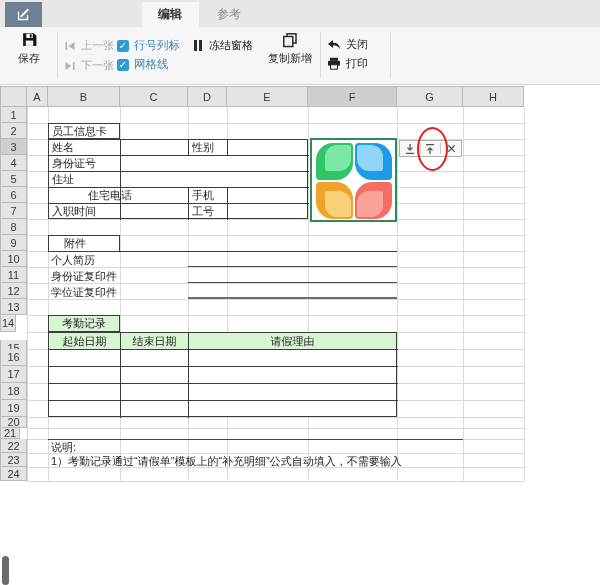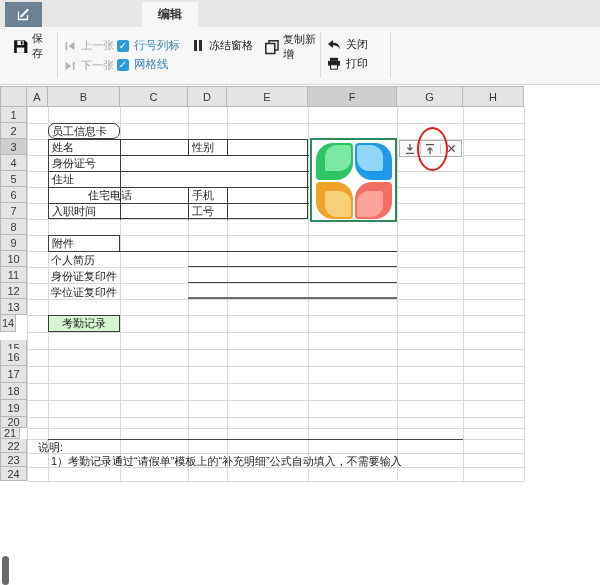--- a/index.html
+++ b/index.html
@@ -9,21 +9,21 @@
   
   .tabstrip{left:0;top:0;width:600px;height:27px;background:#e7e7e7;}
   .titleblock{left:5px;top:2px;height:25px;background:#6e8192;color:#fff;display:flex;
               align-items:center;gap:7px;padding:0 12px;font-size:12px;font-weight:bold;}
   .tab{top:2px;height:25px;display:flex;align-items:center;justify-content:center;font-size:12px;}
   .tab.active{left:142px;width:56px;background:#f6f6f6;color:#333;font-weight:bold;}
   .tab.inactive{left:198px;width:60px;color:#8f8f8f;background:#e7e7e7;border-left:1px solid #f8f8f8;}
   
   .toolbar{left:0;top:27px;width:600px;height:58px;background:#f6f6f6;border-bottom:1px solid #d4d4d4;box-sizing:border-box;}
   .tb-sep{width:1px;background:#dcdcdc;top:32px;height:46px;}
-  .tb-big{display:flex;flex-direction:row;align-items:center;gap:3px;color:#2b2b2b;}
+  .tb-big{display:flex;flex-direction:column;align-items:center;gap:3px;color:#2b2b2b;}
   .tb-small{display:flex;align-items:center;gap:5px;}
   .tb-gray{color:#a8a8a8;}
   .tb-blue{color:#4186ae;font-size:11.5px;}
   .checkbox{width:12px;height:12px;background:#2b9cd8;border-radius:2.5px;color:#fff;
             font-size:10px;line-height:12px;text-align:center;}
   
   .colhead,.rowhead{background:#e4e4e4;border-right:1px solid #b9b9b9;border-bottom:1px solid #b9b9b9;
         box-sizing:border-box;display:flex;align-items:center;justify-content:center;color:#3a3a3a;font-size:11px;}
   .colhead{border-top:1px solid #b9b9b9;}
   .rowhead{border-left:1px solid #b9b9b9;}
@@ -55,20 +55,21 @@
   <div class="abs tabstrip"></div>
   <div class="abs titleblock">
     <span style="display:flex;">
       <svg width="13" height="13" viewBox="0 0 13 13">
           <path d="M1.5 3.5 V11.5 H10.5 V7" stroke="#fff" stroke-width="1.3" fill="none"></path>
           <path d="M5 9 L12 2 L10.6 0.6 L3.6 7.6 L3.2 9.4 Z" fill="#fff"></path>
         </svg>
     </span>
   </div>
   <div class="abs tab active">编辑</div>
+  <div class="abs tab inactive">参考</div>
 
   <div class="abs toolbar"></div>
 
   <div class="abs tb-big" style="left:12px;top:31px;width:34px;">
     <span style="display:flex;">
       <svg width="17" height="17" viewBox="0 0 16 16">
           <path d="M2 2 h10 l2.5 2.5 V14 H2 Z" fill="#141414"></path>
           <rect x="5" y="2.6" width="6" height="4" fill="#f6f6f6"></rect>
           <rect x="8.3" y="3.1" width="1.7" height="3" fill="#141414"></rect>
           <rect x="4.5" y="9" width="7" height="5" fill="#f6f6f6"></rect>
@@ -209,21 +210,21 @@
       <div class="abs gl" style="left: 27px; top: 383px; width: 497px; height: 1px;"></div>
       <div class="abs gl" style="left: 27px; top: 400px; width: 497px; height: 1px;"></div>
       <div class="abs gl" style="left: 27px; top: 417px; width: 497px; height: 1px;"></div>
       <div class="abs gl" style="left: 27px; top: 428px; width: 497px; height: 1px;"></div>
       <div class="abs gl" style="left: 27px; top: 439px; width: 497px; height: 1px;"></div>
       <div class="abs gl" style="left: 27px; top: 453px; width: 497px; height: 1px;"></div>
       <div class="abs gl" style="left: 27px; top: 467px; width: 497px; height: 1px;"></div>
       <div class="abs gl" style="left: 27px; top: 481px; width: 497px; height: 1px;"></div>
     </div>
 
-  <div class="abs box lbl" style="left:48px;top:123px;width:72px;height:16px;padding-left:3px;background:transparent;border-radius:7px;">员工信息卡</div>
+  <div class="abs box lbl" style="left:48px;top:123px;width:72px;height:16px;padding-left:3px;background:transparent;">员工信息卡</div>
 
   <div class="abs box" style="left:48px;top:139px;width:260px;height:80px;">
     <div class="abs cellline" style="left:71px;top:0;width:1px;height:80px;"></div>
     <div class="abs cellline" style="left:0;top:15px;width:260px;height:1px;"></div>
     <div class="abs cellline" style="left:0;top:31px;width:260px;height:1px;"></div>
     <div class="abs cellline" style="left:0;top:47px;width:260px;height:1px;"></div>
     <div class="abs cellline" style="left:0;top:63px;width:260px;height:1px;"></div>
 
     <div class="abs cellline" style="left:139px;top:0;width:1px;height:16px;"></div>
     <div class="abs cellline" style="left:178px;top:0;width:1px;height:16px;"></div>
@@ -278,29 +279,41 @@
     <div class="minisep"></div>
     <div class="minibtn">
       <svg width="11" height="11" viewBox="0 0 12 12">
           <path d="M2.5 2.5 L9.5 9.5 M9.5 2.5 L2.5 9.5" stroke="#555" stroke-width="1.3"></path>
         </svg>
     </div>
   </div>
 
   <div class="abs ellipse"></div>
 
-  <div class="abs box lbl" style="left:48px;top:235px;width:72px;height:17px;padding-left:3px;background:transparent;">附件</div>
+  <div class="abs box lbl" style="left:48px;top:235px;width:72px;height:17px;padding-left:15px;background:transparent;">附件</div>
   <div class="abs cellline" style="left:48px;top:251px;width:349px;height:1px;"></div>
   <div class="abs lbl" style="left:51px;top:253px;height:14px;">个人简历</div>
   <div class="abs lbl" style="left:51px;top:269px;height:14px;">身份证复印件</div>
   <div class="abs lbl" style="left:51px;top:285px;height:14px;">学位证复印件</div>
   <div class="abs" style="left:188px;top:266px;width:209px;height:1px;background:#4a4a4a;"></div>
   <div class="abs" style="left:188px;top:282px;width:209px;height:1px;background:#4a4a4a;"></div>
   <div class="abs" style="left:188px;top:297px;width:209px;height:2px;background:#6b6b6b;"></div>
 
   <div class="abs box lbl ctr green" style="left:48px;top:315px;width:72px;height:17px;">考勤记录</div>
+  <div class="abs box" style="left:48px;top:332px;width:349px;height:85px;">
+    <div class="abs green" style="left:0;top:0;width:347px;height:16px;"></div>
+    <div class="abs cellline" style="left:71px;top:0;width:1px;height:85px;"></div>
+    <div class="abs cellline" style="left:139px;top:0;width:1px;height:85px;"></div>
+    <div class="abs cellline" style="left:0;top:16px;width:349px;height:1px;"></div>
+    <div class="abs cellline" style="left:0;top:33px;width:349px;height:1px;"></div>
+    <div class="abs cellline" style="left:0;top:50px;width:349px;height:1px;"></div>
+    <div class="abs cellline" style="left:0;top:67px;width:349px;height:1px;"></div>
+    <div class="abs lbl ctr" style="left:0;top:0;width:71px;height:16px;">起始日期</div>
+    <div class="abs lbl ctr" style="left:72px;top:0;width:67px;height:16px;">结束日期</div>
+    <div class="abs lbl ctr" style="left:140px;top:0;width:207px;height:16px;">请假理由</div>
+  </div>
 
   <div class="abs" style="left:48px;top:439px;width:415px;height:1px;background:#454545;"></div>
-  <div class="abs lbl" style="left:38px;top:441px;height:12px;">说明:</div>
+  <div class="abs lbl" style="left:51px;top:441px;height:12px;">说明:</div>
   <div class="abs lbl" style="left:51px;top:455px;height:12px;">1）考勤记录通过“请假单”模板上的“补充明细”公式自动填入，不需要输入</div>
 
   <div class="abs scrollthumb"></div>
 </div>
 
 </body></html>

